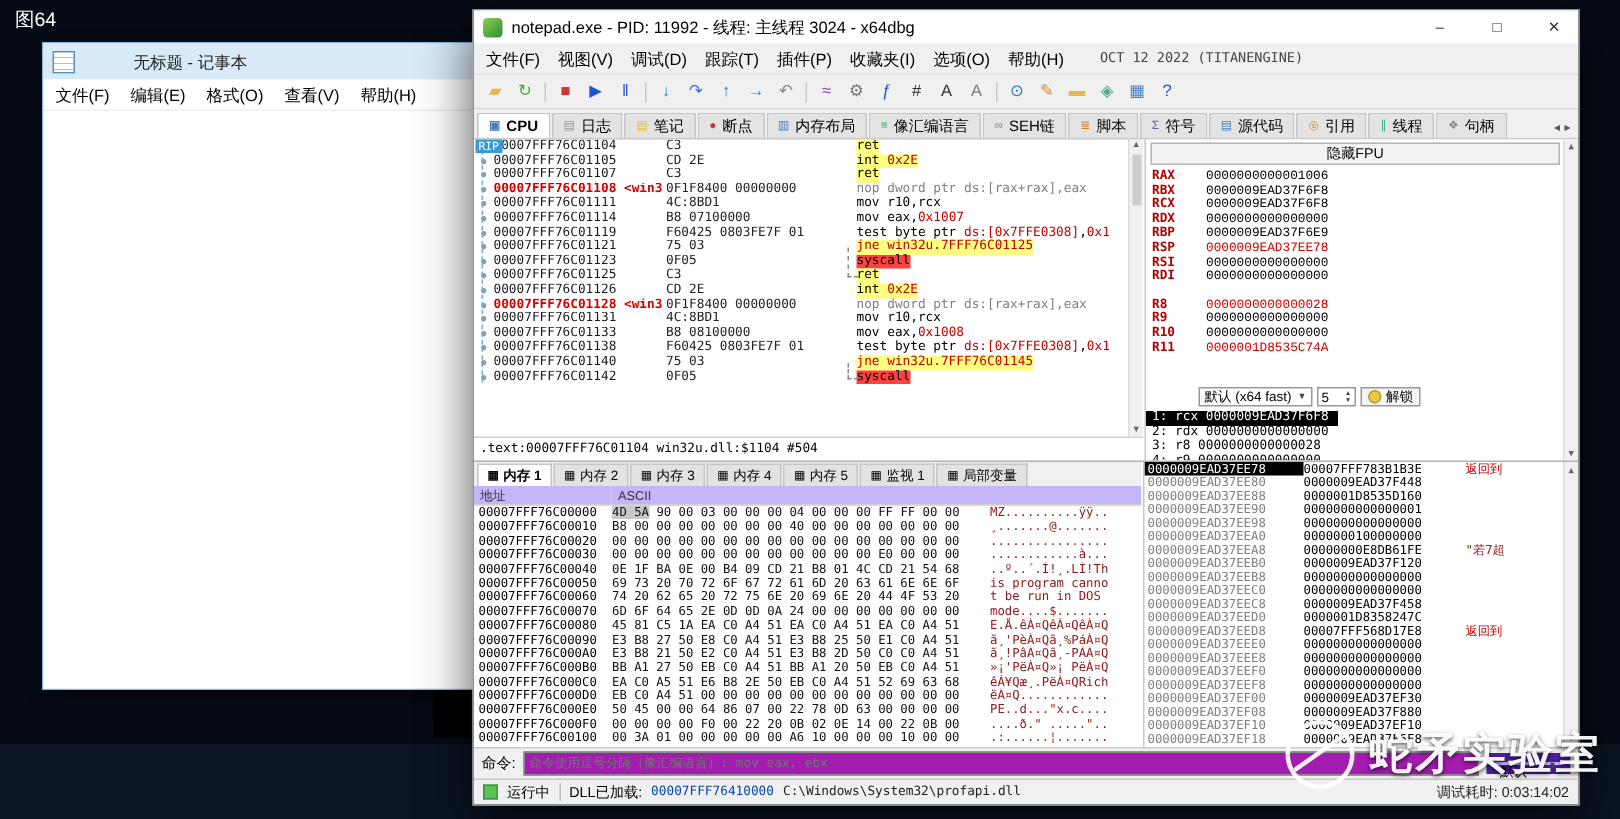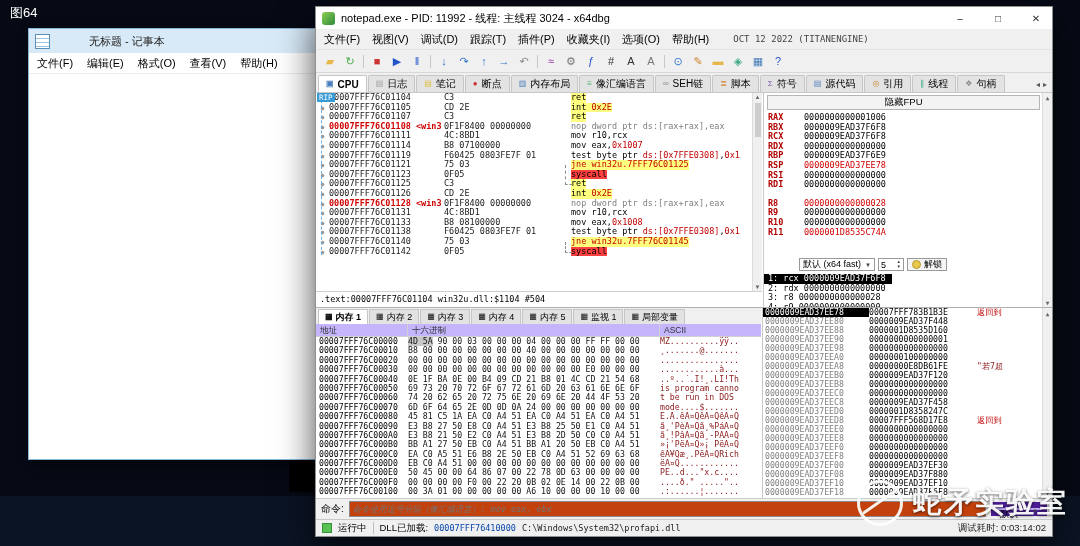--- a/index.html
+++ b/index.html
@@ -68,21 +68,21 @@
   .scroll-thumb{width:6px;height:34px;background:#cdcdcd;}
   .dinfo{position:absolute;left:0;width:446px;bottom:0;height:16px;border-top:1px solid #d0d0d0;background:#fff;
          font-family:"DejaVu Sans Mono",monospace;font-size:8.5px;padding:2px 4px;box-sizing:border-box;white-space:nowrap;overflow:hidden;}
   .regs{position:absolute;left:447px;right:0;top:0;bottom:0;background:#fff;border-left:1px solid #c8c8c8;
         font-family:"DejaVu Sans Mono",monospace;font-size:8.5px;overflow:hidden;}
   .fpu-btn{margin:2px 12px 3px 3px;height:13px;background:#f3f3f3;border:1px solid #b5b5b5;display:flex;
            align-items:center;justify-content:center;font-size:9.5px;font-family:"Liberation Sans",sans-serif;}
   .reg-row{display:flex;height:9.6px;line-height:9.6px;padding-left:4px;white-space:pre;}
   .reg-row.gap{margin-top:9px;}
   .reg-name{width:36px;color:#b00000;font-weight:bold;flex:none;}
-  .reg-val{color:#000;} .reg-val.red{color:#d00000;}
+  .reg-val{color:#000;font-family:Liberation Mono, monospace;} .reg-val.red{color:#d00000;}
   .conv-row{display:flex;gap:3px;margin:21px 14px 2px 3px;align-items:center;font-size:9px;font-family:"Liberation Sans",sans-serif;padding-left:32px;}
   .combo{border:1px solid #999;background:#fff;height:13px;display:flex;align-items:center;padding:0 3px;gap:4px;box-sizing:border-box;white-space:nowrap;}
   .combo .arr{font-size:6px;color:#444;}
   .spinbox{border:1px solid #999;background:#fff;height:13px;width:26px;display:flex;align-items:center;justify-content:space-between;padding:0 2px;box-sizing:border-box;}
   .spin-arrows{display:flex;flex-direction:column;font-size:4.5px;line-height:4.5px;color:#444;}
   .unlock-btn{border:1px solid #999;background:#f5f5f5;height:13px;display:flex;align-items:center;gap:3px;padding:0 4px;box-sizing:border-box;white-space:nowrap;}
   .key-ico{width:7px;height:7px;border-radius:50%;background:#e8c84a;border:1px solid #b89a2a;flex:none;}
   .arg-row{height:9.6px;line-height:9.6px;padding-left:4px;white-space:pre;}
   .arg-row.sel{background:#000;color:#fff;display:inline-block;padding-right:6px;}
   .regs-scroll{position:absolute;right:0;top:0;bottom:0;width:10px;background:#f0f0f0;border-left:1px solid #dcdcdc;
@@ -112,21 +112,21 @@
   .saddr.sel{background:#000;color:#fff;}
   .sval{width:108px;color:#000;flex:none;}
   .scmt{flex:1;overflow:hidden;color:#c00000;}
   .scmt.str{color:#8b1a1a;}
   .stack-scroll{position:absolute;right:0;top:0;bottom:0;width:10px;background:#f0f0f0;border-left:1px solid #dcdcdc;
                 display:flex;flex-direction:column;align-items:center;justify-content:space-between;font-size:6px;color:#666;padding:1px 0;box-sizing:border-box;}
 
   
   .cmd{height:20px;display:flex;align-items:center;gap:5px;padding:0 5px;background:#f0f0f0;border-top:1px solid #ccc;flex:none;}
   .cmd-label{font-size:10px;white-space:nowrap;}
-  .cmd-input{flex:1;height:14px;border:1px solid #8a8a8a;font-family:"DejaVu Sans Mono",monospace;font-size:8.5px;padding:0 3px;background:#c2410c;font-style:italic;}
+  .cmd-input{flex:1;height:14px;border:1px solid #8a8a8a;font-family:"DejaVu Sans Mono",monospace;font-size:8.5px;padding:0 3px;background:#a21caf;}
   .cmd-mode{width:56px;height:14px;border:6px solid #4c1d95;background:#c4b5fd;font-size:9px;display:flex;
             justify-content:space-between;padding:0 3px;box-sizing:border-box;}
   .status{flex:1;display:flex;align-items:center;gap:6px;padding:0 6px;background:#f0f0f0;border-top:1px solid #c8c8c8;font-size:9.5px;}
   .st-dot{width:8px;height:8px;background:#57c357;border:1px solid #3a8f3a;flex:none;}
   .st-sep{width:1px;height:12px;background:#c0c0c0;flex:none;}
   .st-link{color:#0645ad;font-family:"DejaVu Sans Mono",monospace;font-size:8.5px;}
   .st-path{font-family:"DejaVu Sans Mono",monospace;font-size:8.5px;color:#222;}
   .st-time{margin-left:auto;color:#222;white-space:nowrap;}
 
   
@@ -412,21 +412,20 @@
             <span class="tico">▦</span>
             <span>监视 1</span>
           </div>
           <div class="dtab">
             <span class="tico">▦</span>
             <span>局部变量</span>
           </div>
         </div>
       <div class="dump-head">
         <span class="dh-addr">地址</span>
-        <span class="dh-hex">十六进制</span>
         <span class="dh-ascii">ASCII</span>
       </div>
       <div class="dump-rows">
           <div class="mrow"><span class="maddr">00007FFF76C00000</span><span class="mhex"><span class="mz">4D 5A</span><span> 90 00 03 00 00 00 04 00 00 00 FF FF 00 00</span></span><span class="mascii">MZ..........ÿÿ..</span></div>
           <div class="mrow"><span class="maddr">00007FFF76C00010</span><span class="mhex">B8 00 00 00 00 00 00 00 40 00 00 00 00 00 00 00</span><span class="mascii">¸.......@.......</span></div>
           <div class="mrow"><span class="maddr">00007FFF76C00020</span><span class="mhex">00 00 00 00 00 00 00 00 00 00 00 00 00 00 00 00</span><span class="mascii">................</span></div>
           <div class="mrow"><span class="maddr">00007FFF76C00030</span><span class="mhex">00 00 00 00 00 00 00 00 00 00 00 00 E0 00 00 00</span><span class="mascii">............à...</span></div>
           <div class="mrow"><span class="maddr">00007FFF76C00040</span><span class="mhex">0E 1F BA 0E 00 B4 09 CD 21 B8 01 4C CD 21 54 68</span><span class="mascii">..º..´.Í!¸.LÍ!Th</span></div>
           <div class="mrow"><span class="maddr">00007FFF76C00050</span><span class="mhex">69 73 20 70 72 6F 67 72 61 6D 20 63 61 6E 6E 6F</span><span class="mascii">is program canno</span></div>
           <div class="mrow"><span class="maddr">00007FFF76C00060</span><span class="mhex">74 20 62 65 20 72 75 6E 20 69 6E 20 44 4F 53 20</span><span class="mascii">t be run in DOS </span></div>

